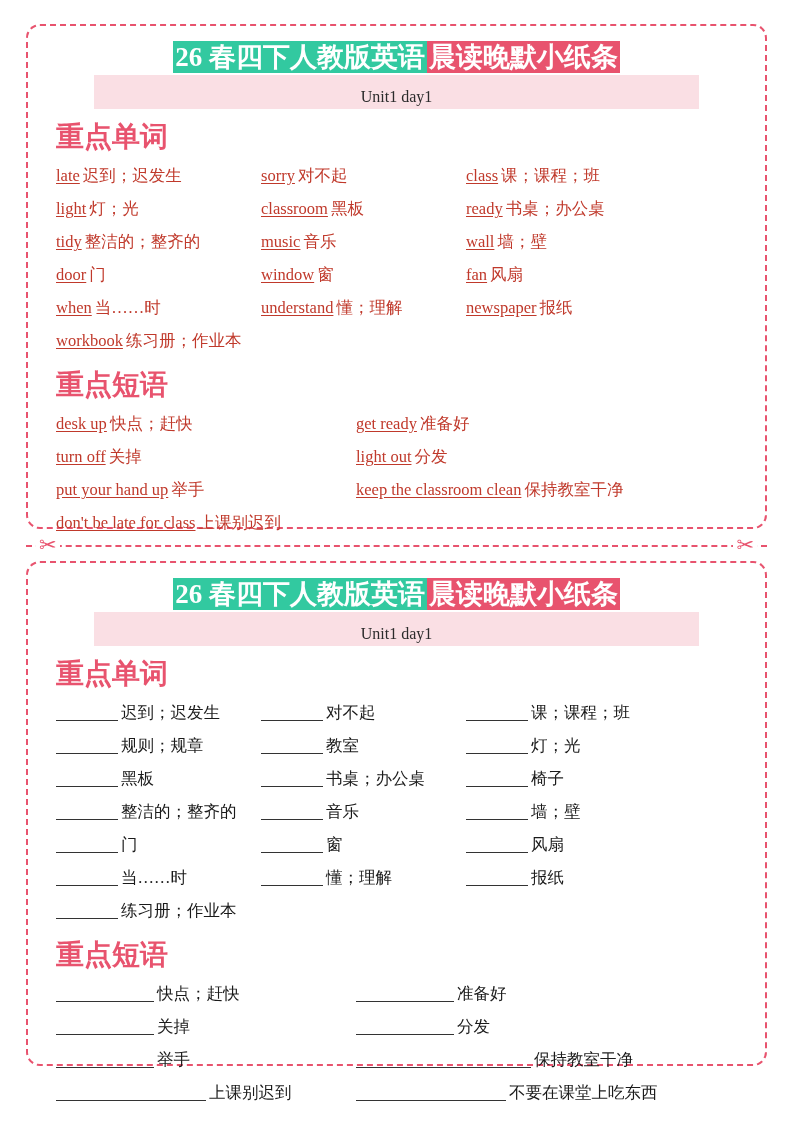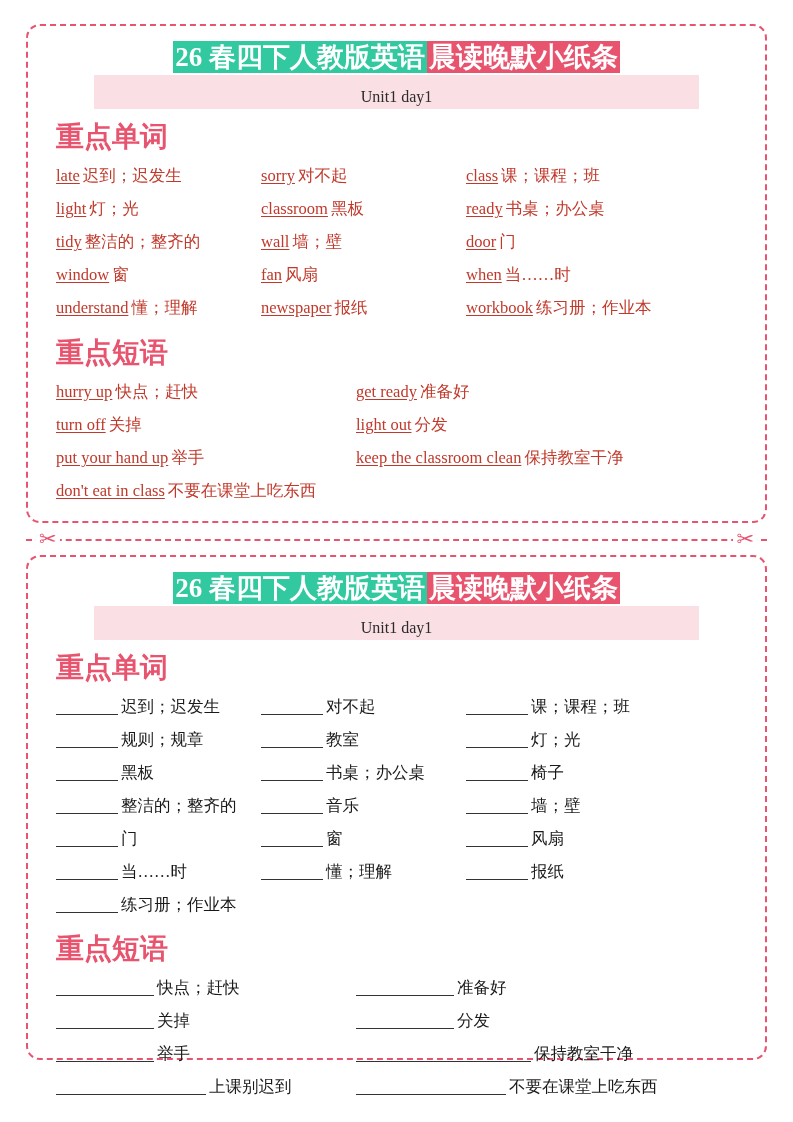--- a/index.html
+++ b/index.html
@@ -162,48 +162,49 @@
       <div class="cell"><span class="en">late</span><span class="cn">迟到；迟发生</span></div>
       <div class="cell"><span class="en">sorry</span><span class="cn">对不起</span></div>
       <div class="cell"><span class="en">class</span><span class="cn">课；课程；班</span></div>
 
       <div class="cell"><span class="en">light</span><span class="cn">灯；光</span></div>
 
       <div class="cell"><span class="en">classroom</span><span class="cn">黑板</span></div>
       <div class="cell"><span class="en">ready</span><span class="cn">书桌；办公桌</span></div>
 
       <div class="cell"><span class="en">tidy</span><span class="cn">整洁的；整齐的</span></div>
+      <div class="cell"><span class="en">music</span><span class="cn">音乐</span></div>
       <div class="cell"><span class="en">wall</span><span class="cn">墙；壁</span></div>
 
       <div class="cell"><span class="en">door</span><span class="cn">门</span></div>
       <div class="cell"><span class="en">window</span><span class="cn">窗</span></div>
       <div class="cell"><span class="en">fan</span><span class="cn">风扇</span></div>
 
       <div class="cell"><span class="en">when</span><span class="cn">当……时</span></div>
       <div class="cell"><span class="en">understand</span><span class="cn">懂；理解</span></div>
       <div class="cell"><span class="en">newspaper</span><span class="cn">报纸</span></div>
 
       <div class="cell"><span class="en">workbook</span><span class="cn">练习册；作业本</span></div>
       <div class="cell"></div>
       <div class="cell"></div>
     </div>
 
     <div class="section-head">重点短语</div>
 
     <div class="grid2">
-      <div class="cell"><span class="en">hurry up</span><span class="cn">快点；赶快</span></div>
+      <div class="cell"><span class="en">desk up</span><span class="cn">快点；赶快</span></div>
       <div class="cell"><span class="en">get ready</span><span class="cn">准备好</span></div>
 
       <div class="cell"><span class="en">turn off</span><span class="cn">关掉</span></div>
       <div class="cell"><span class="en">light out</span><span class="cn">分发</span></div>
 
       <div class="cell"><span class="en">put your hand up</span><span class="cn">举手</span></div>
       <div class="cell"><span class="en">keep the classroom clean</span><span class="cn">保持教室干净</span></div>
 
-      <div class="cell"><span class="en">don't eat in class</span><span class="cn">不要在课堂上吃东西</span></div>
+      <div class="cell"><span class="en">don't be late for class</span><span class="cn">上课别迟到</span></div>
     </div>
   </div>
 
   <div class="divider">
     <div class="dash-line"></div>
     <span class="scissor left">✂</span>
     <span class="scissor right">✂</span>
   </div>
 
   <div class="card bottom bottom-card">

